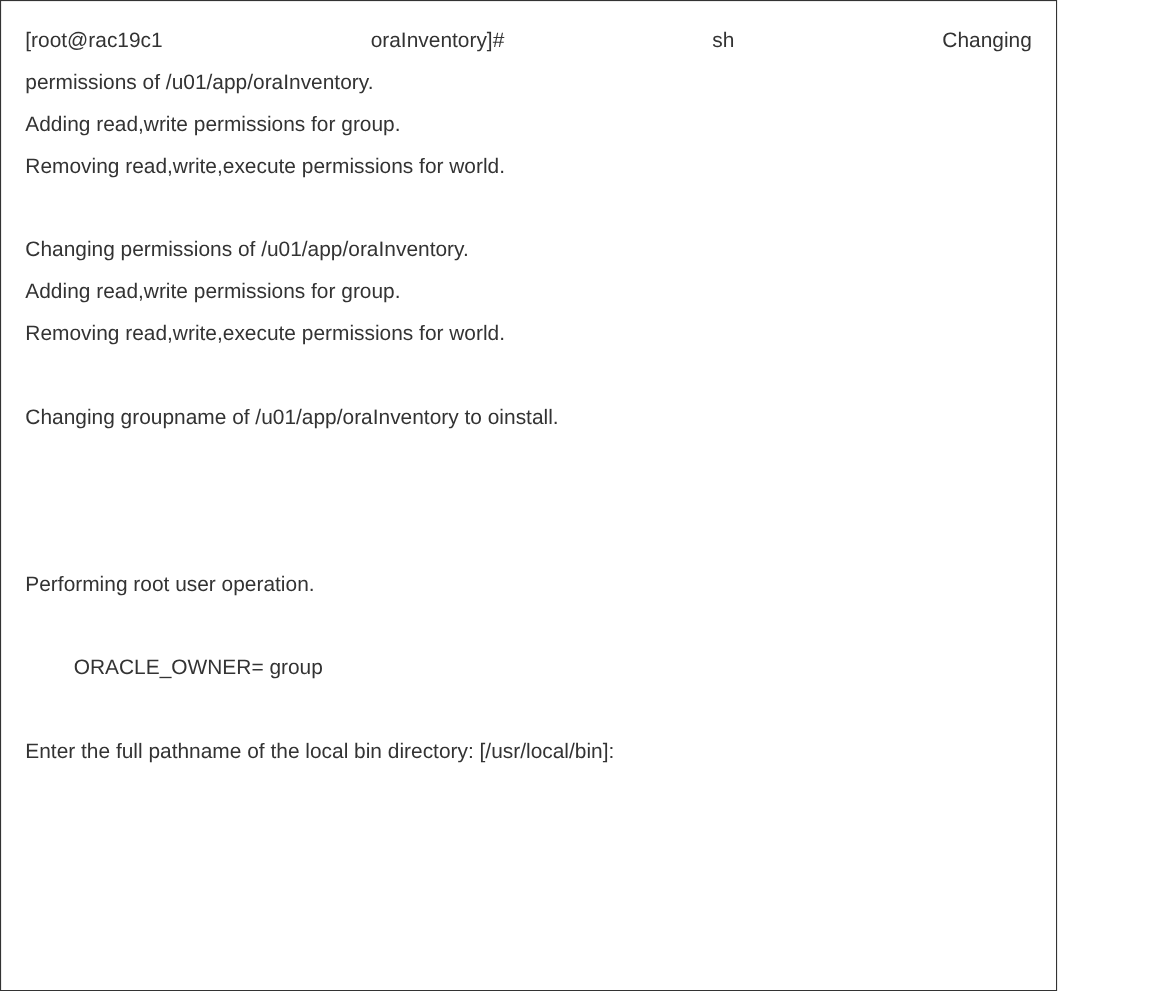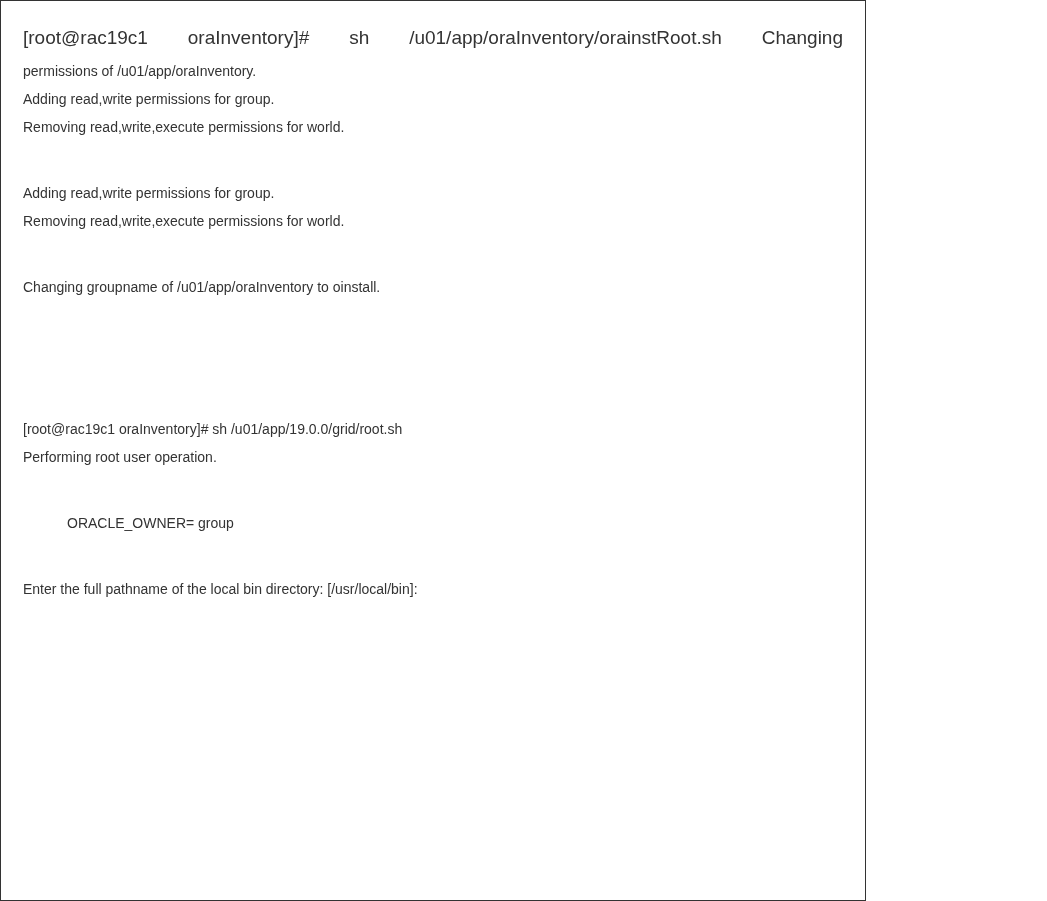--- a/index.html
+++ b/index.html
@@ -10,26 +10,26 @@
     body {
       background: #ffffff;
       font-family: "Segoe UI", Arial, sans-serif;
       padding: 0;
       width: 1047px;
     }
     .terminal-box {
       border: 1px solid #333;
       padding: 18px 22px;
       margin: 0;
-      width: 866px;
+      width: 961px;
       height: 901px;
       background: #ffffff;
     }
     .line {
-      font-size: 14px;
+      font-size: 19px;
       line-height: 2.0;
       color: #333333;
       white-space: pre-wrap;
       font-family: "Segoe UI", Arial, sans-serif;
     }
     .line-justify {
       font-size: 19px;
       line-height: 2.0;
       color: #333333;
       display: flex;
@@ -47,41 +47,40 @@
     }
   </style>
 </head>
 <body>
 
 <div class="terminal-box">
   <div class="line-justify">
     <span>[root@rac19c1</span>
     <span>oraInventory]#</span>
     <span>sh</span>
-    <span>/u01/app/oraInventory/orainstRoot.sh</span>
     <span>Changing</span>
   </div>
   <div class="line">permissions of /u01/app/oraInventory.</div>
   <div class="line">Adding read,write permissions for group.</div>
   <div class="line">Removing read,write,execute permissions for world.</div>
 
   <div class="blank"></div>
 
+  <div class="line">Changing permissions of /u01/app/oraInventory.</div>
   <div class="line">Adding read,write permissions for group.</div>
   <div class="line">Removing read,write,execute permissions for world.</div>
 
   <div class="blank"></div>
 
   <div class="line">Changing groupname of /u01/app/oraInventory to oinstall.</div>
 
   <div class="blank"></div>
   <div class="blank"></div>
   <div class="blank"></div>
 
-  <div class="line">[root@rac19c1 oraInventory]# sh /u01/app/19.0.0/grid/root.sh</div>
   <div class="line">Performing root user operation.</div>
 
   <div class="blank"></div>
 
   <div class="line indent">ORACLE_OWNER= group</div>
 
   <div class="blank"></div>
 
   <div class="line">Enter the full pathname of the local bin directory: [/usr/local/bin]:</div>
 </div>

